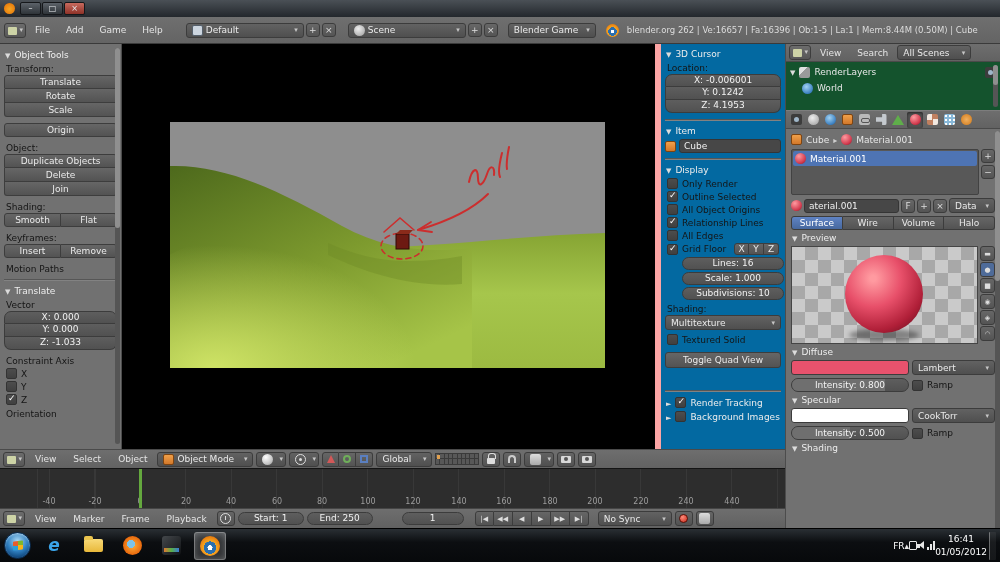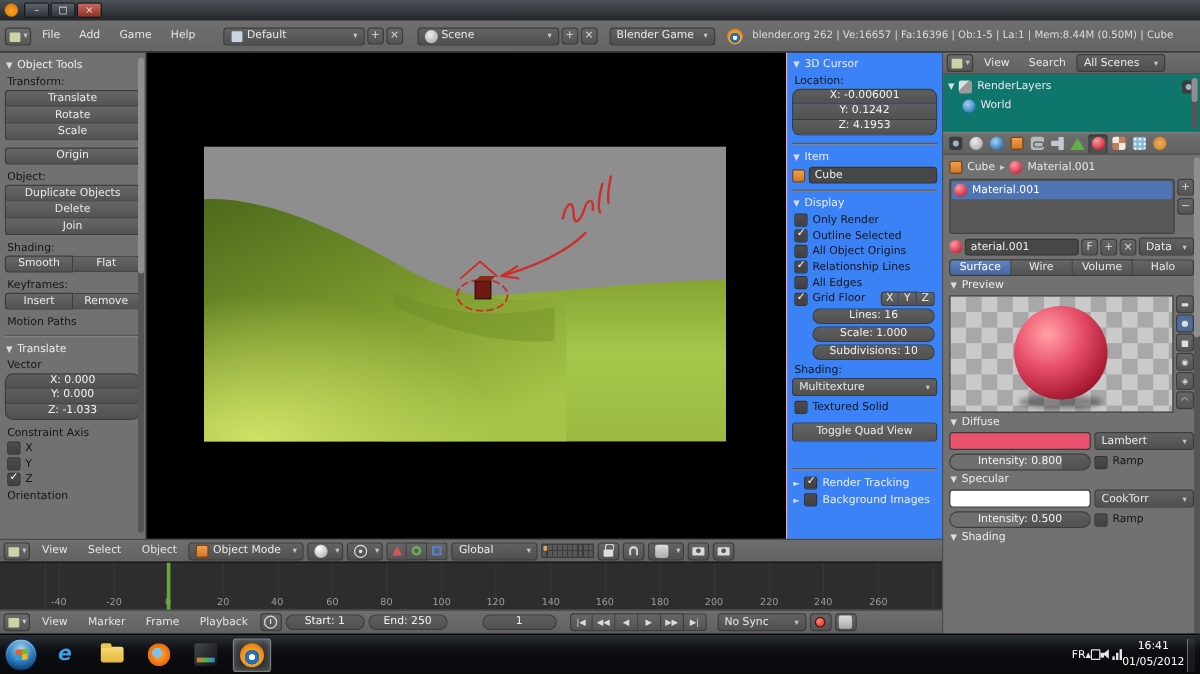--- a/index.html
+++ b/index.html
@@ -76,25 +76,25 @@
 .wc.close::before{content:"×"}
 
 .menubar{position:absolute;left:0;top:17px;width:1000px;height:27px;background:linear-gradient(#6f6f6f,#646464);border-bottom:1px solid #3a3a3a;display:flex;align-items:center;padding:0 4px;gap:2px}
 .stats{color:#dcdcdc;font-size:8.5px;white-space:nowrap;overflow:hidden;margin-left:6px}
 .blogo{width:13px;height:13px;border-radius:50%;background:radial-gradient(circle at 50% 58%,#fff 0 18%,#2a6fb0 19% 42%,#f5a623 43%,#e87d0d 75%,#9a5006);margin-left:8px;flex:0 0 auto}
 
 .main{position:absolute;left:0;top:44px;width:1000px;height:484px;background:#717171}
 .view3d{position:absolute;left:0;top:0;width:785px;height:424px}
 .ts{position:absolute;left:0;top:0;width:122px;height:405px;background:#717171;border-right:1px solid #4c4c4c;padding:3px 4px;overflow:hidden}
 .vp{position:absolute;left:122px;top:0;width:533px;height:405px;background:#000}
-.np{position:absolute;left:655px;top:0;width:130px;height:405px;background:#3b82f6;border-left:1px solid #fca5a5;padding:2px 4px;overflow:hidden}
+.np{position:absolute;left:655px;top:0;width:130px;height:405px;background:#0369a1;border-left:6px solid #fca5a5;padding:2px 4px;overflow:hidden}
 .v3dh{position:absolute;left:0;top:405px;width:785px;height:19px;background:linear-gradient(#6e6e6e,#626262);border-top:1px solid #4a4a4a;display:flex;align-items:center;padding:0 3px;gap:3px}
 .render{position:absolute;left:48px;top:78px;width:435px;height:246px}
 .grp{margin-bottom:6px}
-.w92{width:96px}.w56{width:72px}.icon-only{width:30px}
+.w92{width:96px}.w56{width:56px}.icon-only{width:30px}
 .mgrp{display:flex}
 .mbtn{width:17px;height:15px;display:flex;align-items:center;justify-content:center;background:linear-gradient(#666,#535353);border:1px solid #3c3c3c;border-left-width:0}
 .mgrp .mbtn:first-child{border-radius:3px 0 0 3px;border-left-width:1px}
 .mgrp .mbtn:last-child{border-radius:0 3px 3px 0}
 .sh-arrow{width:0;height:0;border-left:4px solid transparent;border-right:4px solid transparent;border-bottom:8px solid #d25858}
 .sh-rot{width:8px;height:8px;border:2px solid #6fae5a;border-radius:50%}
 .sh-scale{width:8px;height:8px;border:2px solid #5a7fc0}
 .hbtn{width:18px;height:15px;display:flex;align-items:center;justify-content:center;background:linear-gradient(#666,#535353);border:1px solid #3c3c3c;border-radius:3px}
 .sh-lock{position:relative;width:8px;height:6px;background:#ddd;border-radius:1px;margin-top:4px}
 .sh-lock::before{content:"";position:absolute;left:1px;top:-5px;width:6px;height:5px;border:1.5px solid #ddd;border-bottom:none;border-radius:3px 3px 0 0}
@@ -115,21 +115,21 @@
 .cframe{position:absolute;left:139px;top:0;width:3px;height:40px;background:#64a83e}
 .tlh{position:absolute;left:0;top:40px;width:785px;height:20px;background:linear-gradient(#6e6e6e,#616161);border-top:1px solid #454545;display:flex;align-items:center;padding:0 3px;gap:3px}
 .pbgrp{display:flex}
 .pbtn{min-width:19px;height:15px;display:flex;align-items:center;justify-content:center;background:linear-gradient(#666,#535353);border:1px solid #3c3c3c;border-left-width:0;color:#ddd;font-size:7px;padding:0 2px}
 .pbgrp .pbtn:first-child{border-radius:3px 0 0 3px;border-left-width:1px}
 .pbgrp .pbtn:last-child{border-radius:0 3px 3px 0}
 .recdot{width:9px;height:9px;border-radius:50%;background:radial-gradient(circle at 35% 30%,#ff8a7a,#c82a1a);border:1px solid #5a0e06}
 
 .rightcol{position:absolute;left:785px;top:0;width:215px;height:484px;background:#717171;border-left:1px solid #4c4c4c}
 .out-hdr{height:18px;background:linear-gradient(#6e6e6e,#626262);border-bottom:1px solid #4a4a4a;display:flex;align-items:center;padding:0 3px;gap:2px}
-.out-body{height:48px;background:#0f766e;position:relative;padding:2px 4px}
+.out-body{height:48px;background:#14532d;position:relative;padding:2px 4px}
 .out-row{display:flex;align-items:center;gap:4px;height:16px;color:#e8e8e8}
 .tabs{height:19px;background:linear-gradient(#6e6e6e,#626262);border-bottom:1px solid #4a4a4a;border-top:1px solid #7d7d7d;display:flex;align-items:center;padding:0 2px;gap:1px}
 .tab{width:16px;height:16px;display:flex;align-items:center;justify-content:center;border-radius:2px}
 .tab.active{background:#525252;box-shadow:inset 0 1px 3px rgba(0,0,0,.55)}
 .props{padding:4px 5px;position:relative}
 .crumb{display:flex;align-items:center;gap:4px;color:#e6e6e6;margin:1px 0 4px}
 .crumb .arrow::before{content:"▸";color:#cfcfcf;font-size:8px}
 .slotbox{display:flex;gap:2px;margin-bottom:3px}
 .slotlist{flex:1;height:46px;background:#585858;border:1px solid #424242;border-radius:2px;padding:1px;overflow:hidden}
 .slotrow{display:flex;align-items:center;gap:4px;height:15px;padding:0 2px;border-radius:2px}
@@ -453,21 +453,21 @@
       <span class="tick" style="left:262px">60</span>
       <span class="tick" style="left:307px">80</span>
       <span class="tick" style="left:353px">100</span>
       <span class="tick" style="left:398px">120</span>
       <span class="tick" style="left:444px">140</span>
       <span class="tick" style="left:489px">160</span>
       <span class="tick" style="left:535px">180</span>
       <span class="tick" style="left:580px">200</span>
       <span class="tick" style="left:626px">220</span>
       <span class="tick" style="left:671px">240</span>
-      <span class="tick" style="left:717px">260</span>
+      <span class="tick" style="left:717px">440</span>
       <span class="cframe"></span>
     </div>
     <div class="tlh">
       <span class="ed-icon"></span>
       <span class="menu">View</span>
       <span class="menu">Marker</span>
       <span class="menu">Frame</span>
       <span class="menu">Playback</span>
       <span class="hbtn">
           <span class="chip chip-clock"></span>

